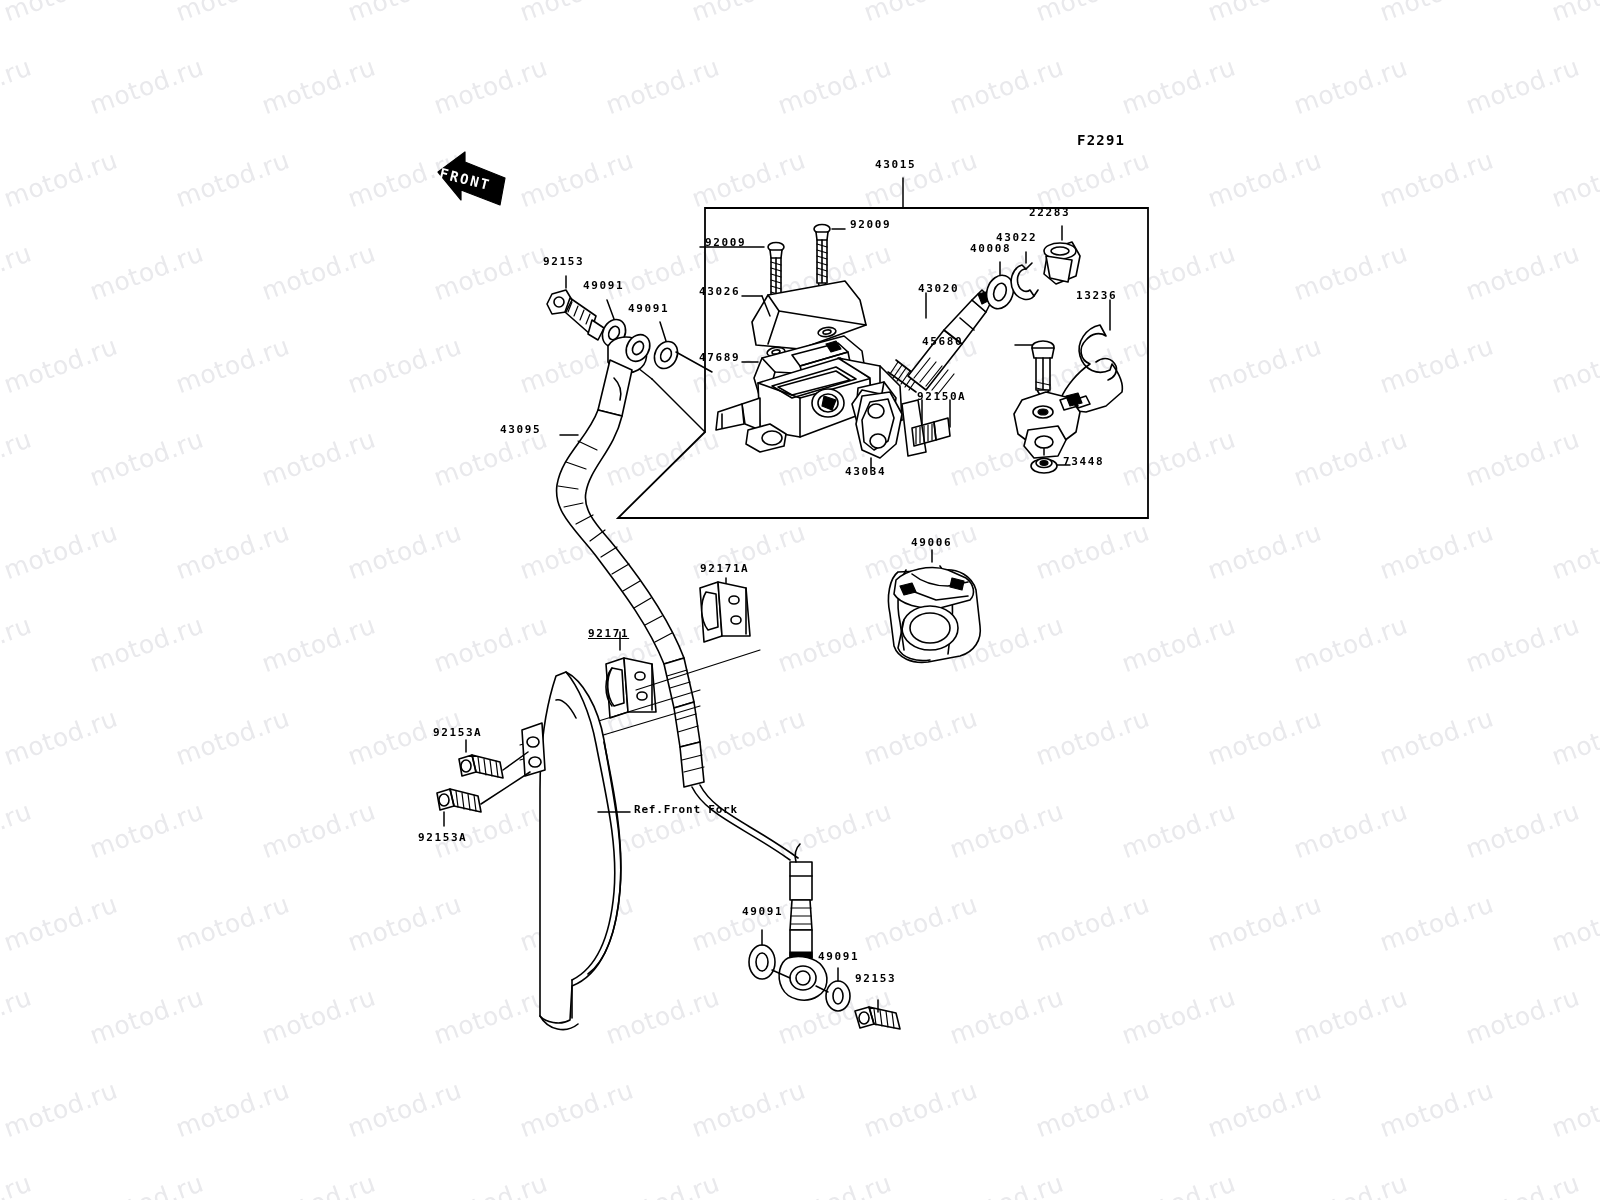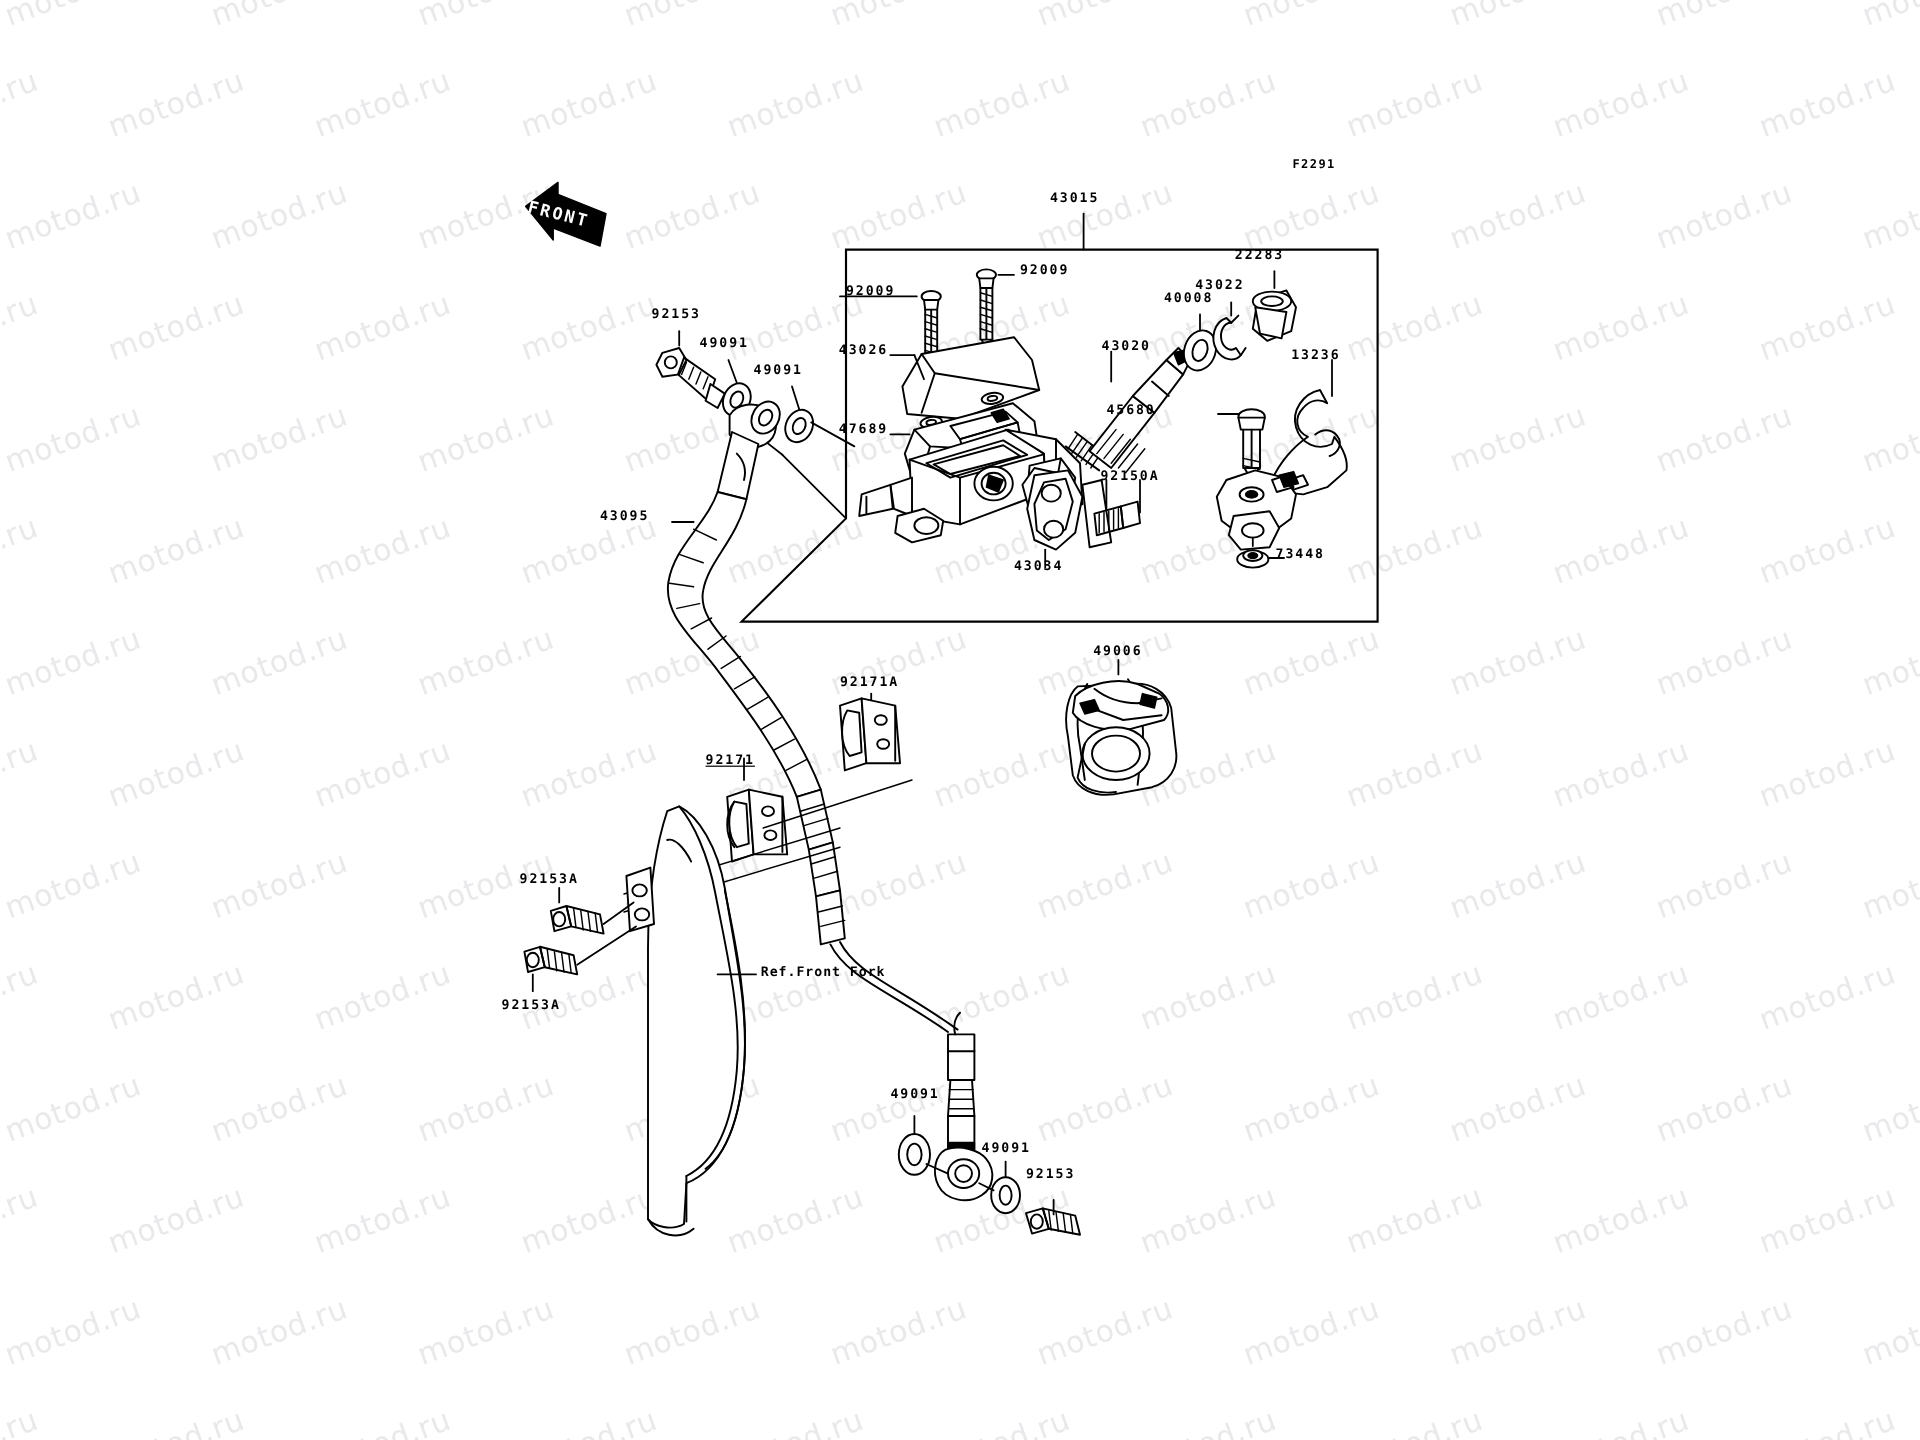--- a/index.html
+++ b/index.html
@@ -51,21 +51,21 @@
     z-index: 20;
     color: #000000;
     font-family: "DejaVu Sans Mono", "Liberation Mono", monospace;
     font-size: 11px;
     font-weight: bold;
     letter-spacing: 1.6px;
     white-space: nowrap;
     line-height: 1;
   }
   .lbl.small {
-    font-size: 10px;
+    font-size: 14px;
     letter-spacing: 1.2px;
   }
   .lbl.ref {
     letter-spacing: 0.8px;
   }
   
   #front-badge {
     position: absolute;
     z-index: 20;
     left: 430px;

